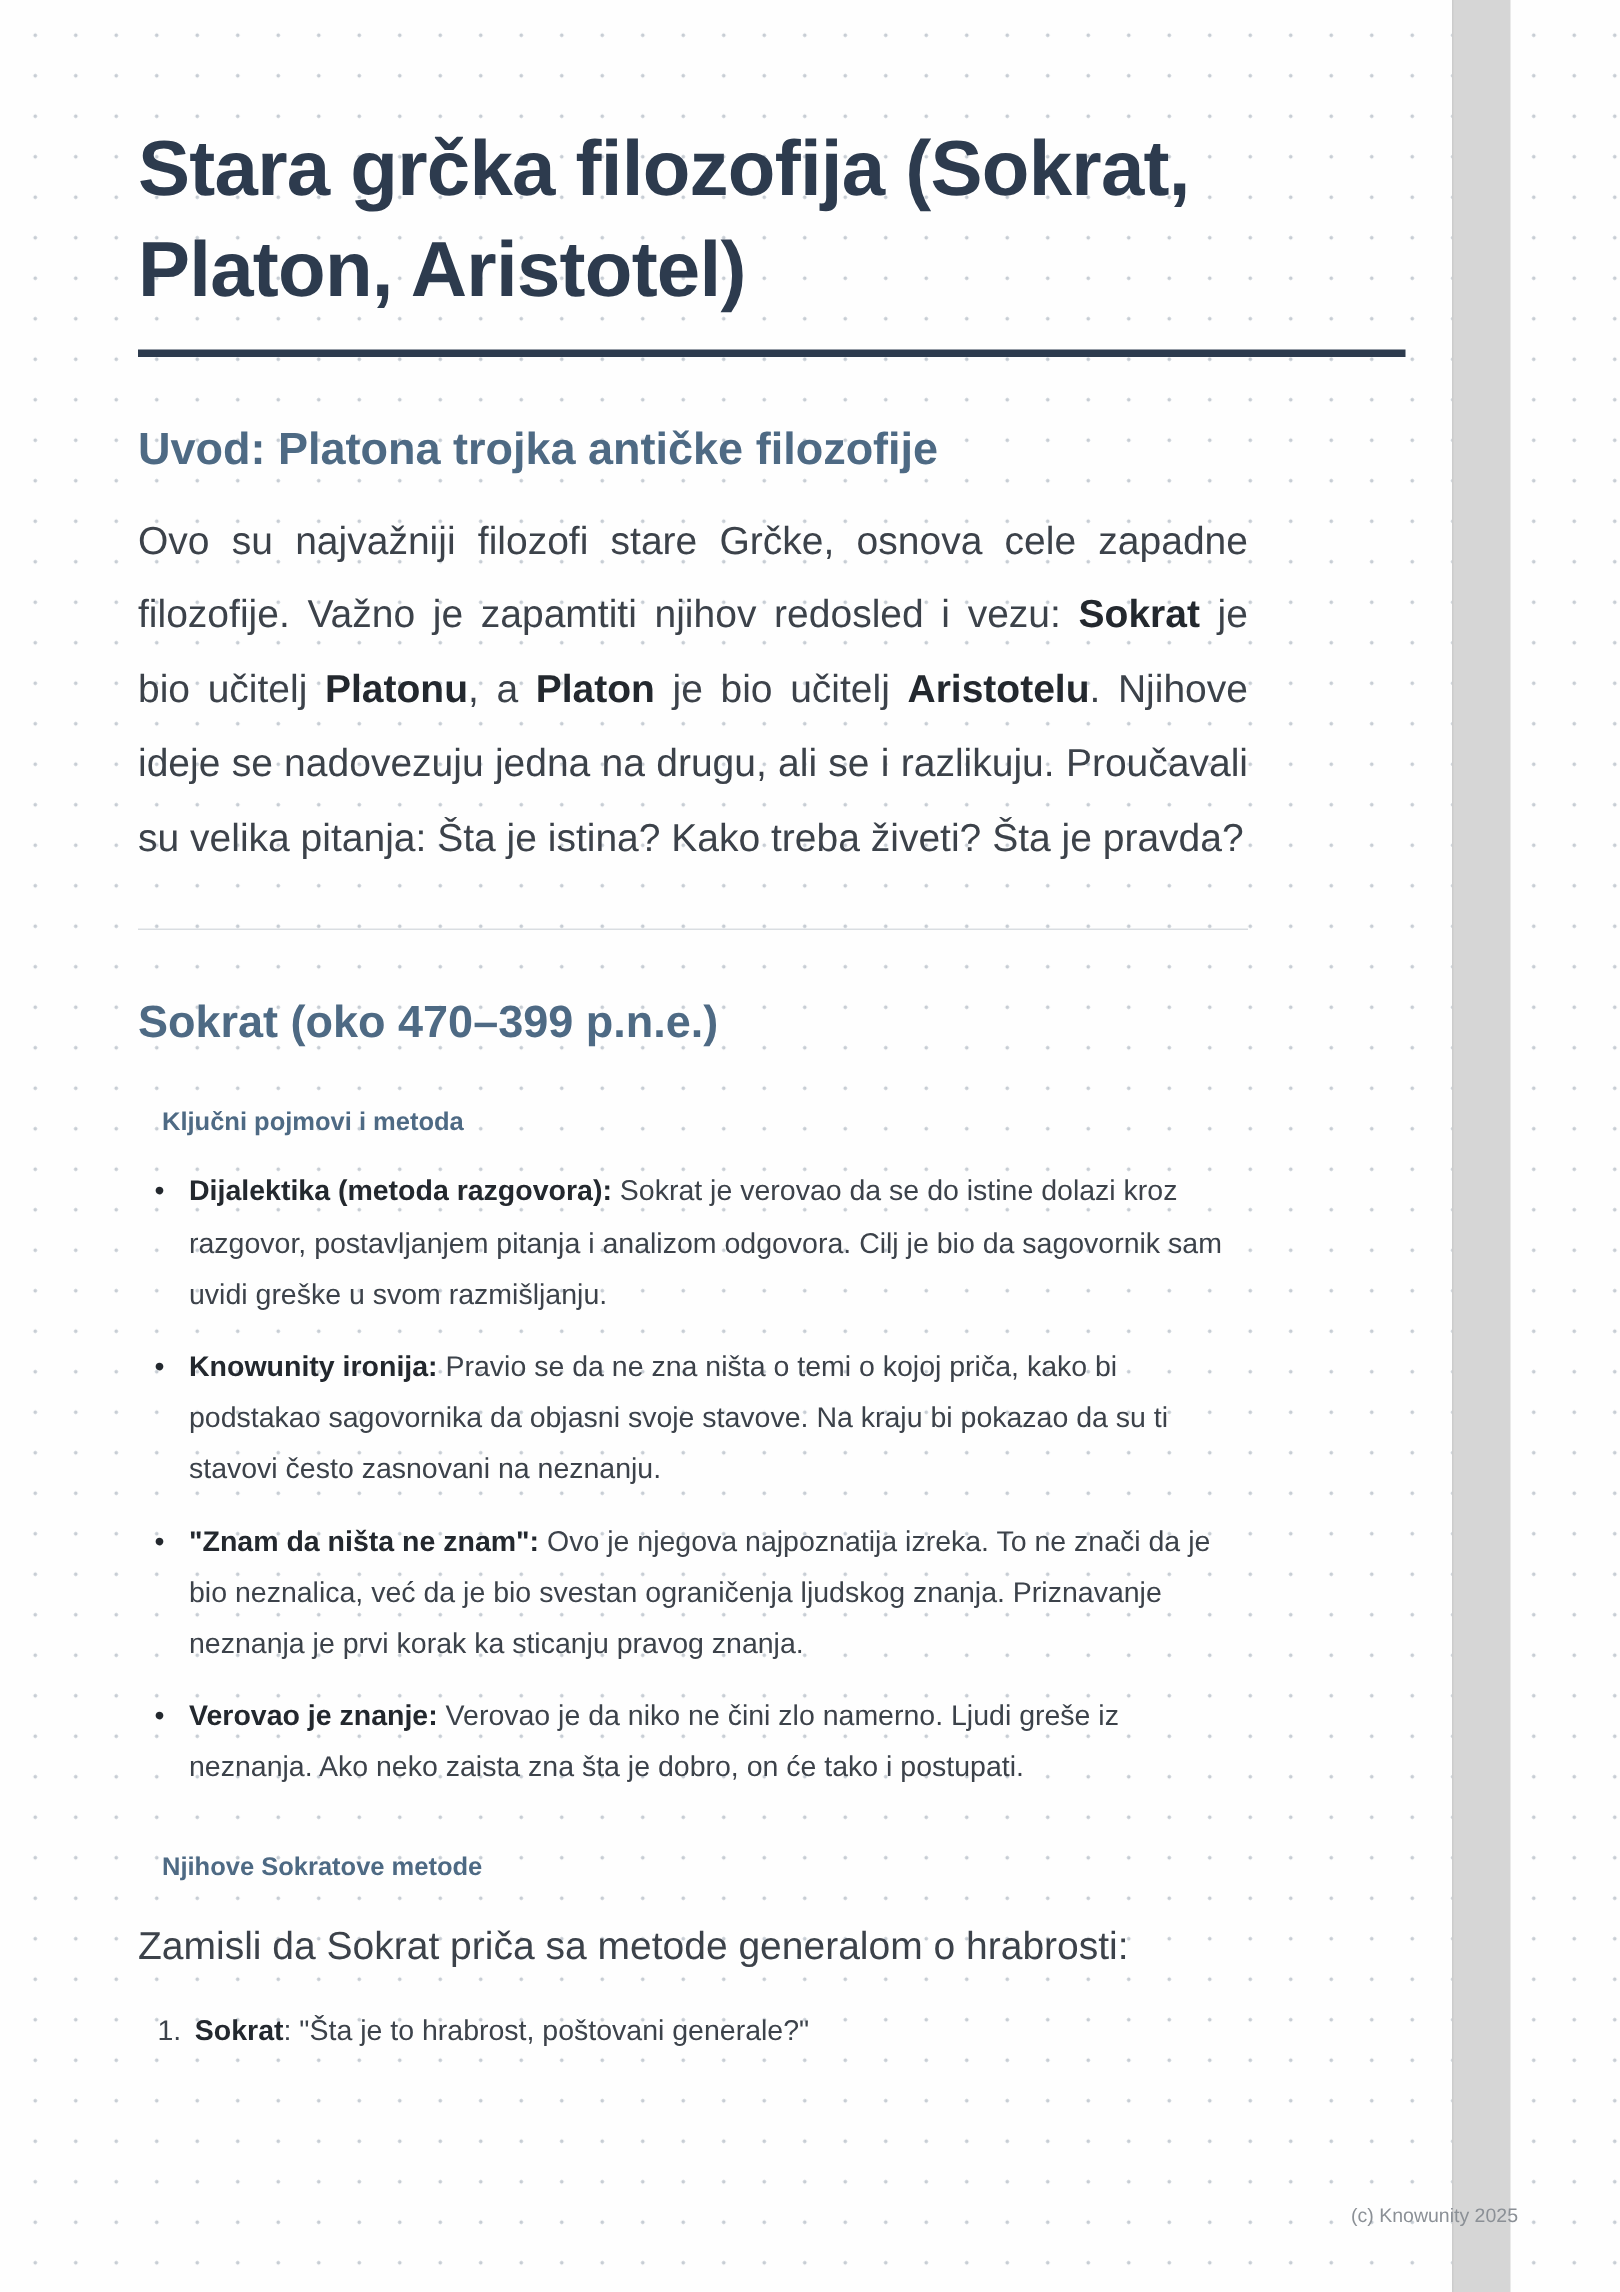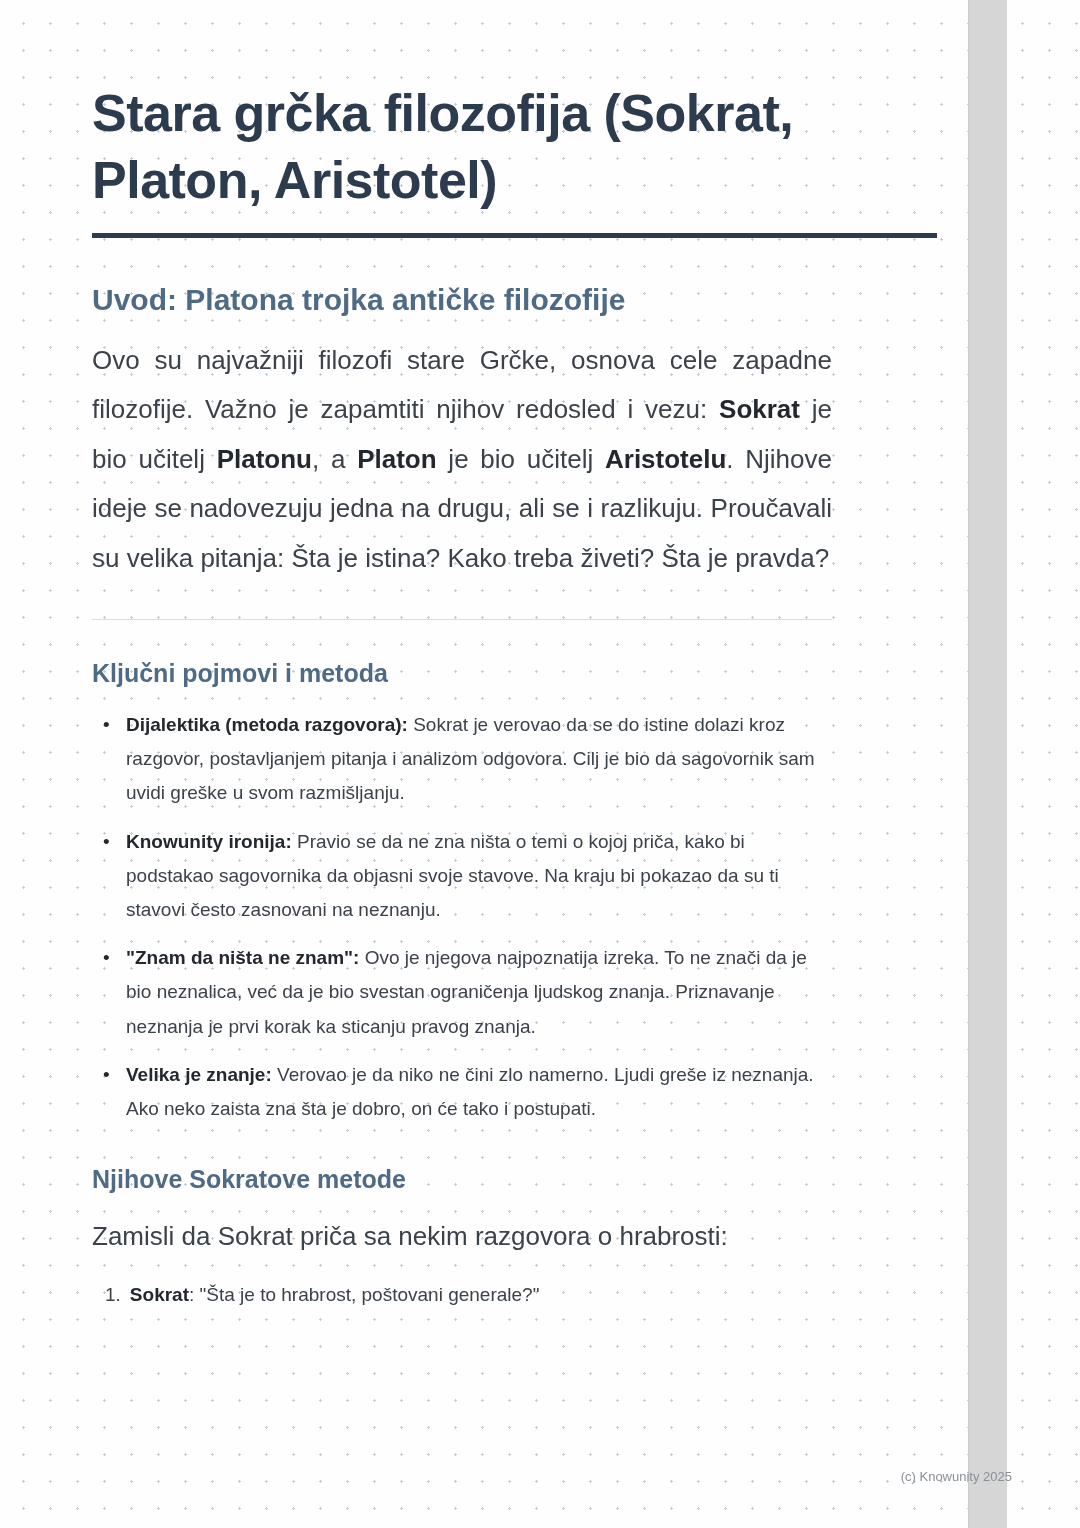--- a/index.html
+++ b/index.html
@@ -54,22 +54,22 @@
 
   h2.section-heading {
     margin: 44px 0 0 0;
     font-size: 30px;
     line-height: 1.2;
     font-weight: 700;
     color: #4e6a84;
   }
 
   h3.sub-heading {
-    margin: 38px 0 0 0;
-    font-size: 25px;
+    margin: 38px 0 0 16px;
+    font-size: 17px;
     line-height: 1.2;
     font-weight: 700;
     color: #4e6a84;
   }
 
   p.body-text {
     margin: 18px 0 0 0;
     max-width: 740px;
     font-size: 26px;
     line-height: 1.9;
@@ -139,42 +139,43 @@
 
     <h1 class="doc-title">Stara grčka filozofija (Sokrat, Platon, Aristotel)</h1>
     <div class="title-rule"></div>
 
     <h2 class="section-heading">Uvod: Platona trojka antičke filozofije</h2>
 
     <p class="body-text justified"><span>Ovo su najvažniji filozofi stare Grčke, osnova cele zapadne filozofije. Važno je zapamtiti njihov redosled i vezu: </span><strong class="bold-term">Sokrat</strong><span> je bio učitelj </span><strong class="bold-term">Platonu</strong><span>, a </span><strong class="bold-term">Platon</strong><span> je bio učitelj </span><strong class="bold-term">Aristotelu</strong><span>. Njihove ideje se nadovezuju jedna na drugu, ali se i razlikuju. Proučavali su velika pitanja: Šta je istina? Kako treba živeti? Šta je pravda?</span></p>
 
     <hr class="divider">
 
+    <h2 class="section-heading">Sokrat (oko 470–399 p.n.e.)</h2>
 
 
     <h3 class="sub-heading">Ključni pojmovi i metoda</h3>
 
     <ul class="bullet-list">
       <li>
         <span class="bullet-dot">•</span><strong class="bold-term">Dijalektika (metoda razgovora):</strong><span> Sokrat je verovao da se do istine dolazi kroz razgovor, postavljanjem pitanja i analizom odgovora. Cilj je bio da sagovornik sam uvidi greške u svom razmišljanju.</span>
       </li>
       <li>
         <span class="bullet-dot">•</span><strong class="bold-term">Knowunity ironija:</strong><span> Pravio se da ne zna ništa o temi o kojoj priča, kako bi podstakao sagovornika da objasni svoje stavove. Na kraju bi pokazao da su ti stavovi često zasnovani na neznanju.</span>
       </li>
       <li>
         <span class="bullet-dot">•</span><strong class="bold-term">"Znam da ništa ne znam":</strong><span> Ovo je njegova najpoznatija izreka. To ne znači da je bio neznalica, već da je bio svestan ograničenja ljudskog znanja. Priznavanje neznanja je prvi korak ka sticanju pravog znanja.</span>
       </li>
       <li>
-        <span class="bullet-dot">•</span><strong class="bold-term">Velika je znanje:</strong><span> Verovao je da niko ne čini zlo namerno. Ljudi greše iz neznanja. Ako neko zaista zna šta je dobro, on će tako i postupati.</span>
+        <span class="bullet-dot">•</span><strong class="bold-term">Verovao je znanje:</strong><span> Verovao je da niko ne čini zlo namerno. Ljudi greše iz neznanja. Ako neko zaista zna šta je dobro, on će tako i postupati.</span>
       </li>
     </ul>
 
     <h3 class="sub-heading">Njihove Sokratove metode</h3>
 
-    <p class="body-text">Zamisli da Sokrat priča sa nekim razgovora o hrabrosti:</p>
+    <p class="body-text">Zamisli da Sokrat priča sa metode generalom o hrabrosti:</p>
 
     <div class="numbered-item">
       <span class="num">1.</span><strong class="bold-term">Sokrat</strong><span>: "Šta je to hrabrost, poštovani generale?"</span>
     </div>
 
   </div>
 
   <div class="footer-note">(c) Knowunity 2025</div>
 
 </div>

